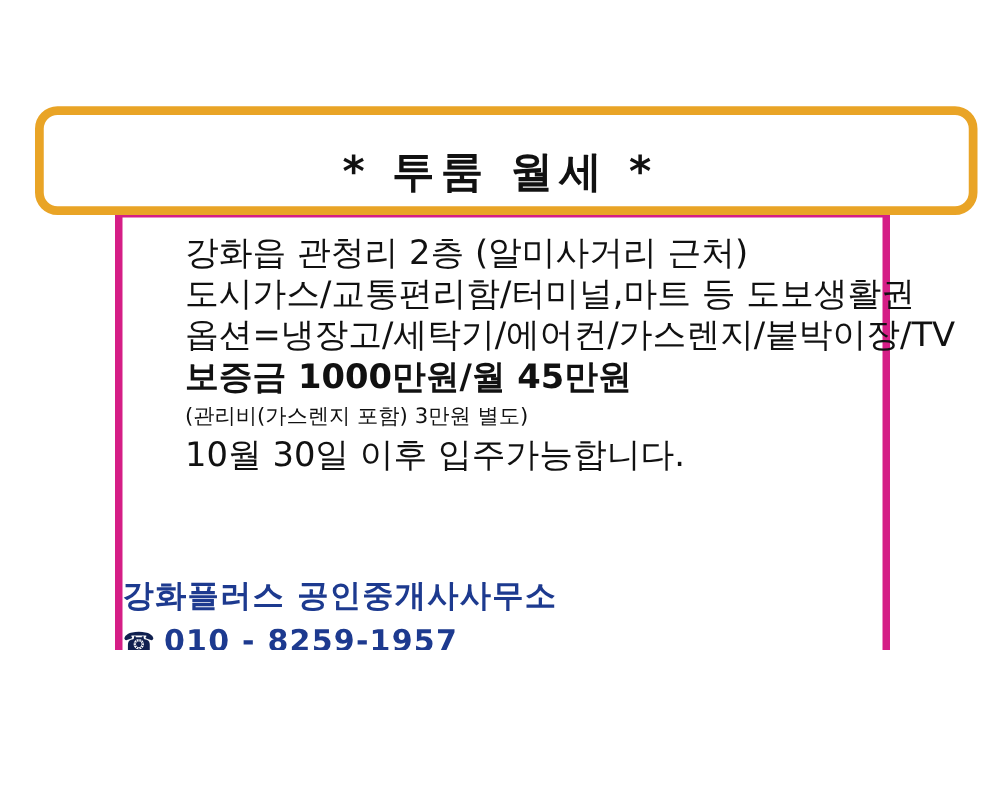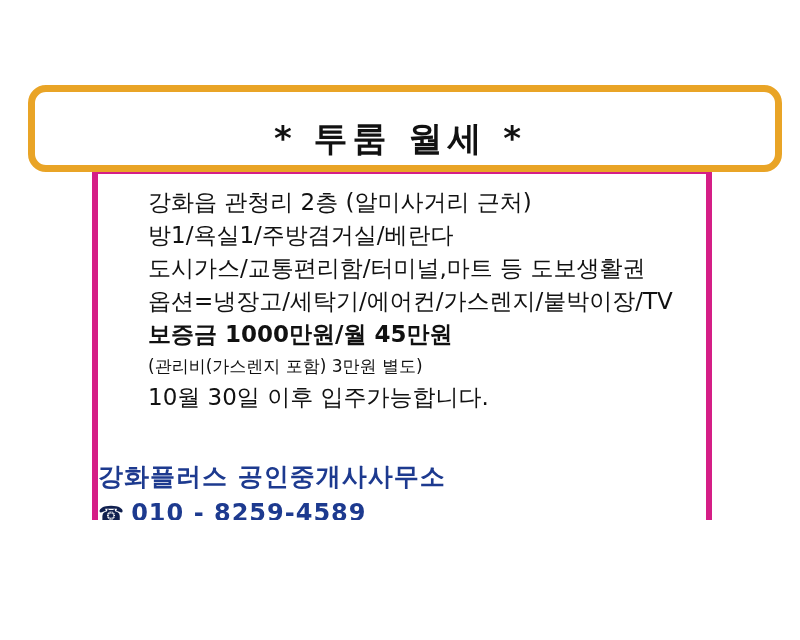--- a/index.html
+++ b/index.html
@@ -79,21 +79,21 @@
   
   .body-block {
     position: absolute;
     left: 148px;
     top: 186px;
     width: 560px;
     z-index: 4;
   }
   .line {
     color: #111111;
-    font-size: 23px;
+    font-size: 27px;
     line-height: 33px;
     white-space: nowrap;
     font-weight: 500;
   }
   .line.small {
     font-size: 17px;
     line-height: 30px;
   }
   .line.bold {
     font-weight: bold;
@@ -139,26 +139,25 @@
   <div class="magenta-box"></div>
 
   <div class="gold-box-top"></div>
 
   <div class="gold-box-bottom"></div>
 
   <div class="title">* 투룸 월세 *</div>
 
   <div class="body-block">
     <div class="line">강화읍 관청리 2층 (알미사거리 근처)</div>
-    <div class="line">방1/욕실1/주방겸거실/베란다</div>
     <div class="line">도시가스/교통편리함/터미널,마트 등 도보생활권</div>
     <div class="line">옵션=냉장고/세탁기/에어컨/가스렌지/붙박이장/TV</div>
     <div class="line bold">보증금 1000만원/월 45만원</div>
     <div class="line small">(관리비(가스렌지 포함) 3만원 별도)</div>
     <div class="line">10월 30일 이후 입주가능합니다.</div>
   </div>
 
   <div class="contact-block">
     <div class="agency">강화플러스 공인중개사사무소</div>
-    <div class="phone"><span class="phone-icon">☎</span><span>010 - 8259-4589</span></div>
+    <div class="phone"><span class="phone-icon">☎</span><span>010 - 8259-1957</span></div>
   </div>
 
 </div>
 
 </body></html>

